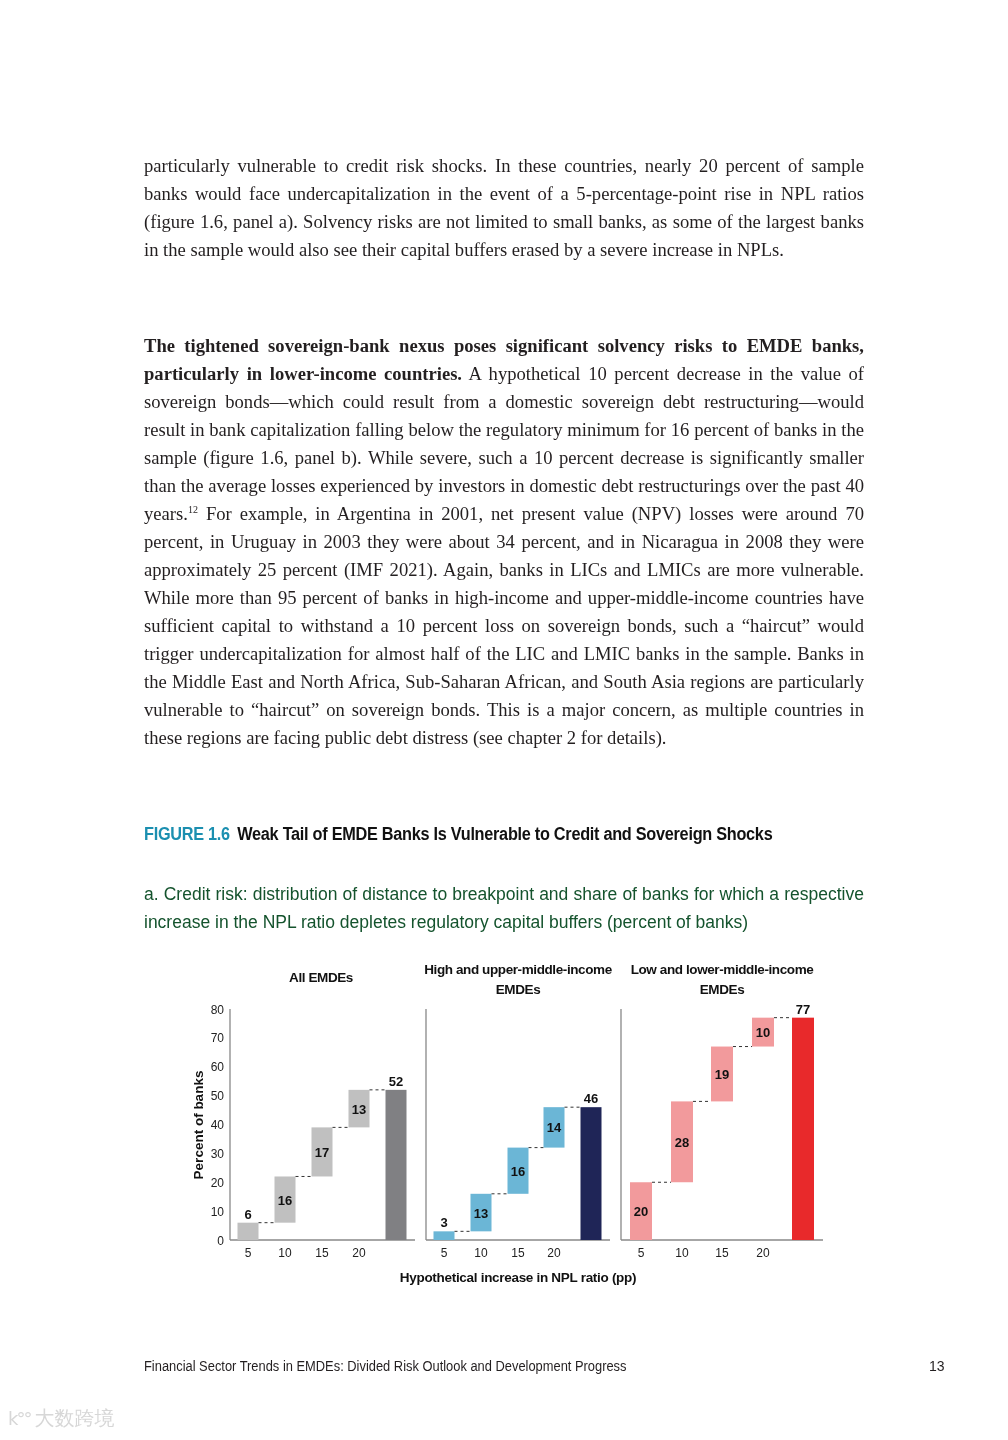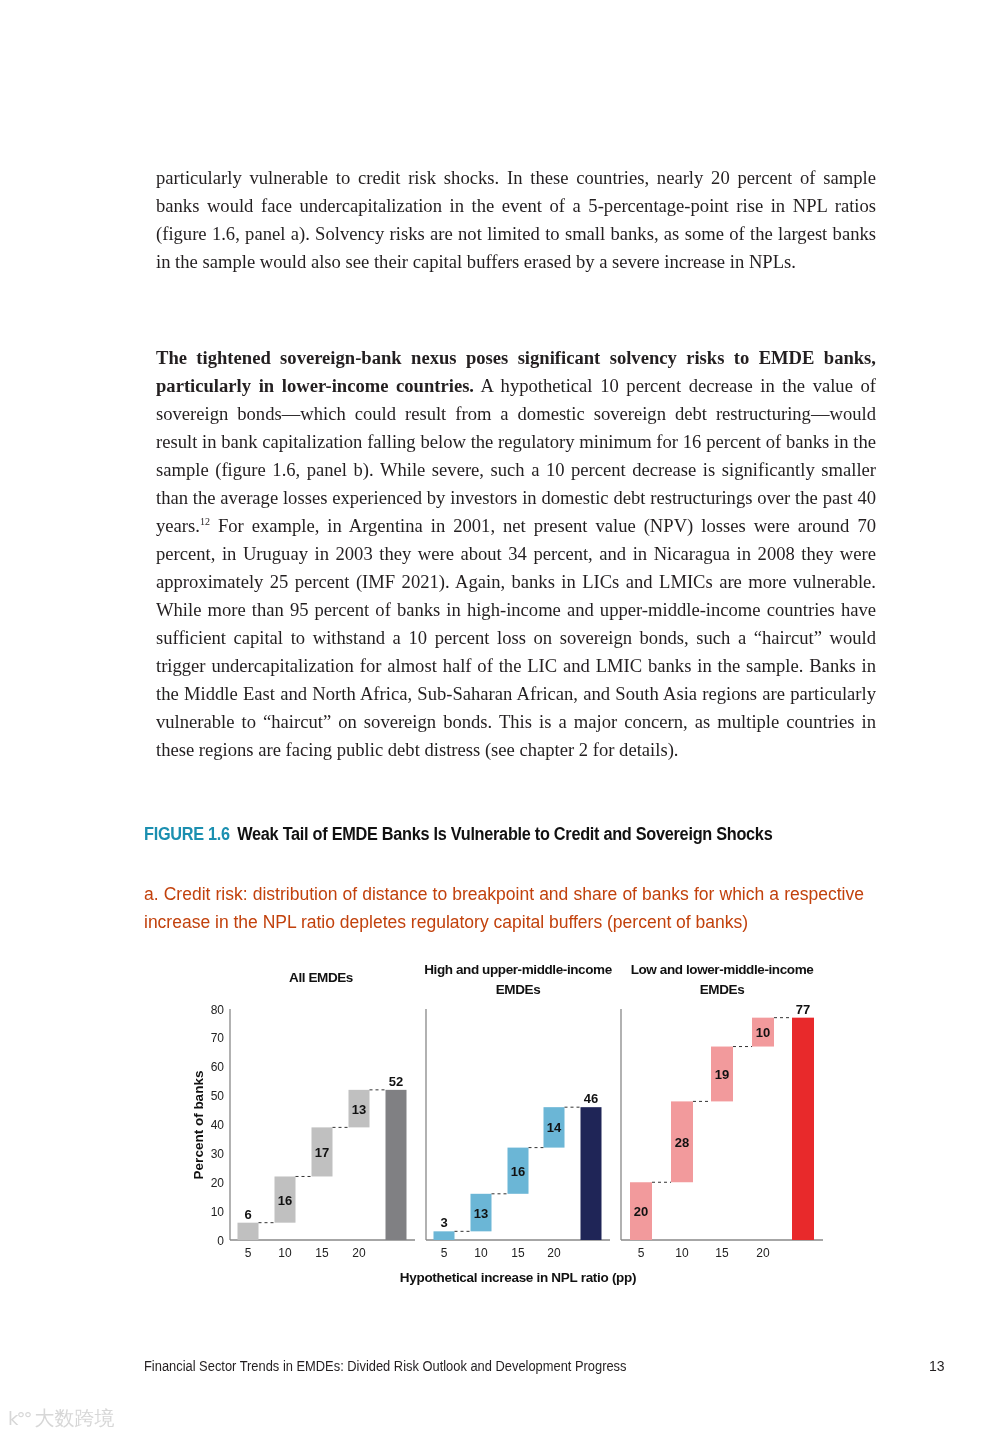--- a/index.html
+++ b/index.html
@@ -2,37 +2,37 @@
 <html><head>
 <meta charset="utf-8">
 <style>
   html, body { margin:0; padding:0; background:#ffffff; }
   body { width:1008px; height:1440px; position:relative; overflow:hidden; }
   .body-text {
     position:absolute; left:144px; width:720px;
     font-family:"DejaVu Serif","Liberation Serif",serif;
     font-family:"Liberation Serif", serif;
     font-size:18.6px; line-height:28px; color:#231f20;
-    text-align:justify; margin:12px;
+    text-align:justify; margin:0;
   }
   .body-text b { font-weight:bold; }
   .body-text sup { font-size:10px; line-height:0; vertical-align:super; }
   #p1 { top:152px; }
   #p2 { top:332px; }
   .fig-title {
     position:absolute; left:144px; top:824px; width:760px;
     font-family:"Liberation Sans", sans-serif; font-weight:bold;
     font-size:17.5px; color:#111; letter-spacing:-0.3px;
     transform:scaleX(0.93); transform-origin:left top; white-space:nowrap;
   }
   .fig-title .fig-num { color:#1b8fb0; margin-right:8px; }
   .panel-caption {
     position:absolute; left:144px; top:880px; width:720px;
     font-family:"Liberation Sans", sans-serif; font-size:17.5px; line-height:28px;
-    color:#c2410c; text-align:justify; text-align-last:left;
+    color:#14532d; text-align:justify; text-align-last:left;
   }
   .footer-text {
     position:absolute; left:144px; top:1358px;
     font-family:"Liberation Sans", sans-serif; font-size:14px; color:#231f20;
     transform:scaleX(0.92); transform-origin:left top; white-space:nowrap;
   }
   .footer-page {
     position:absolute; left:929px; top:1358px;
     font-family:"Liberation Sans", sans-serif; font-size:14px; color:#231f20;
   }

